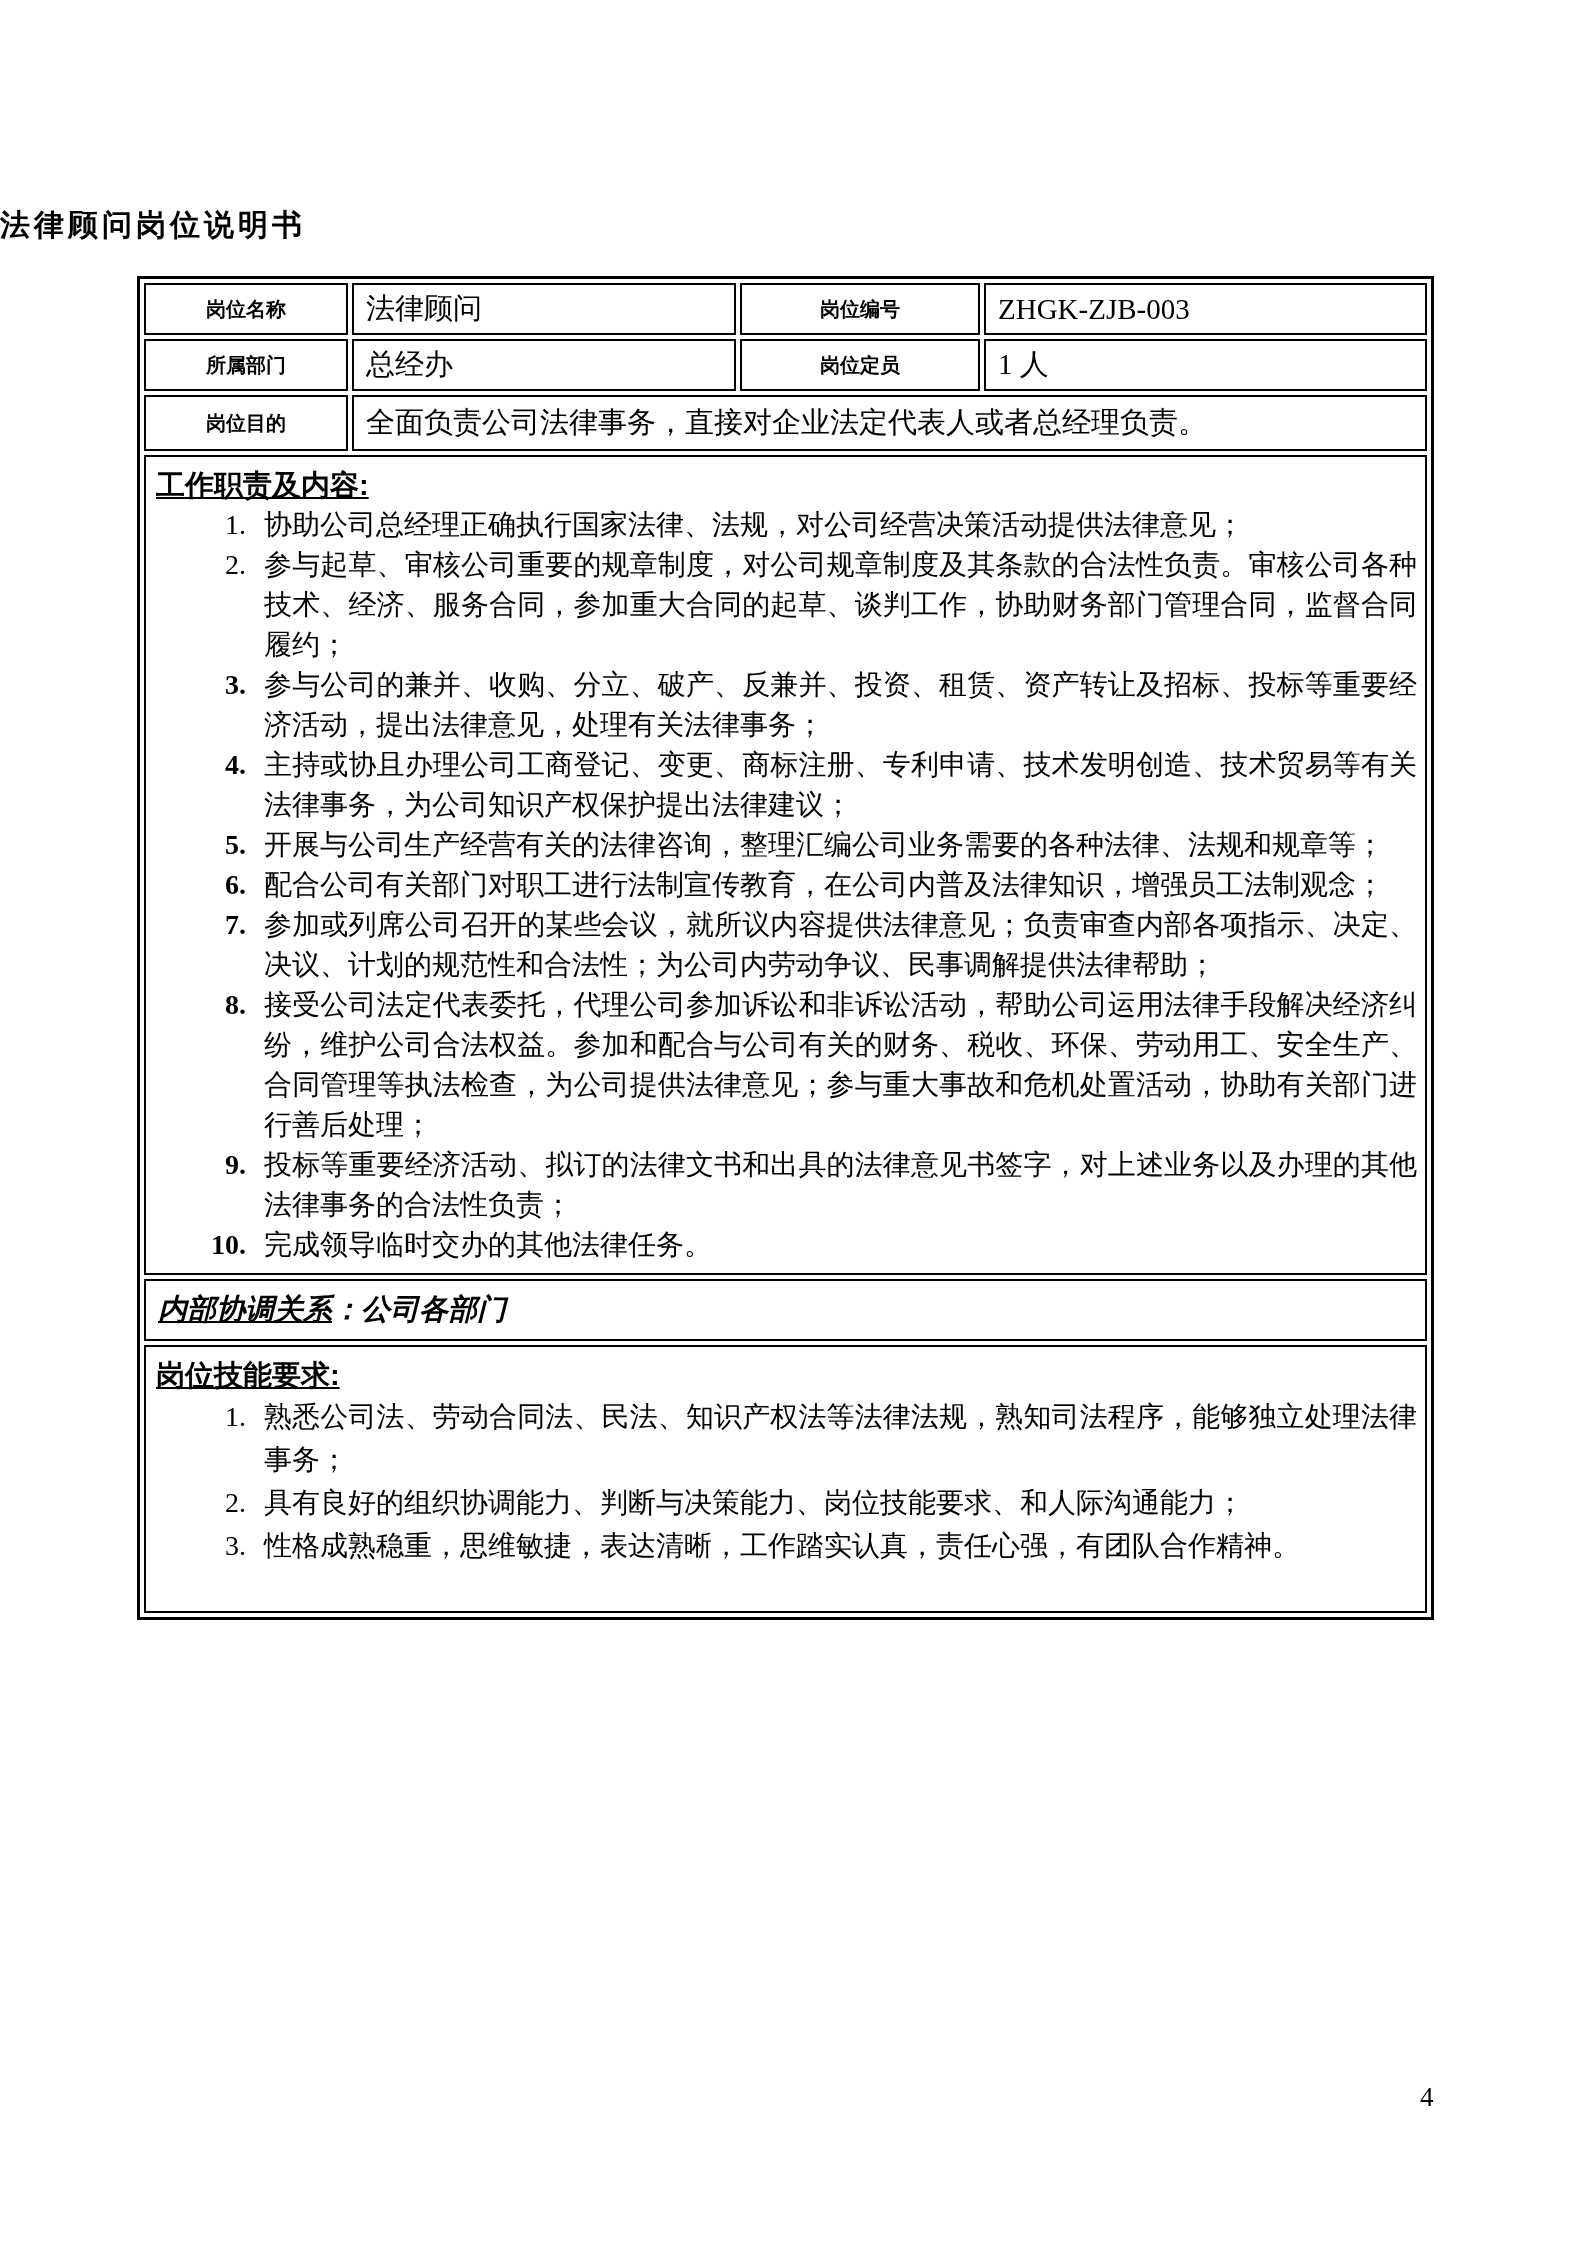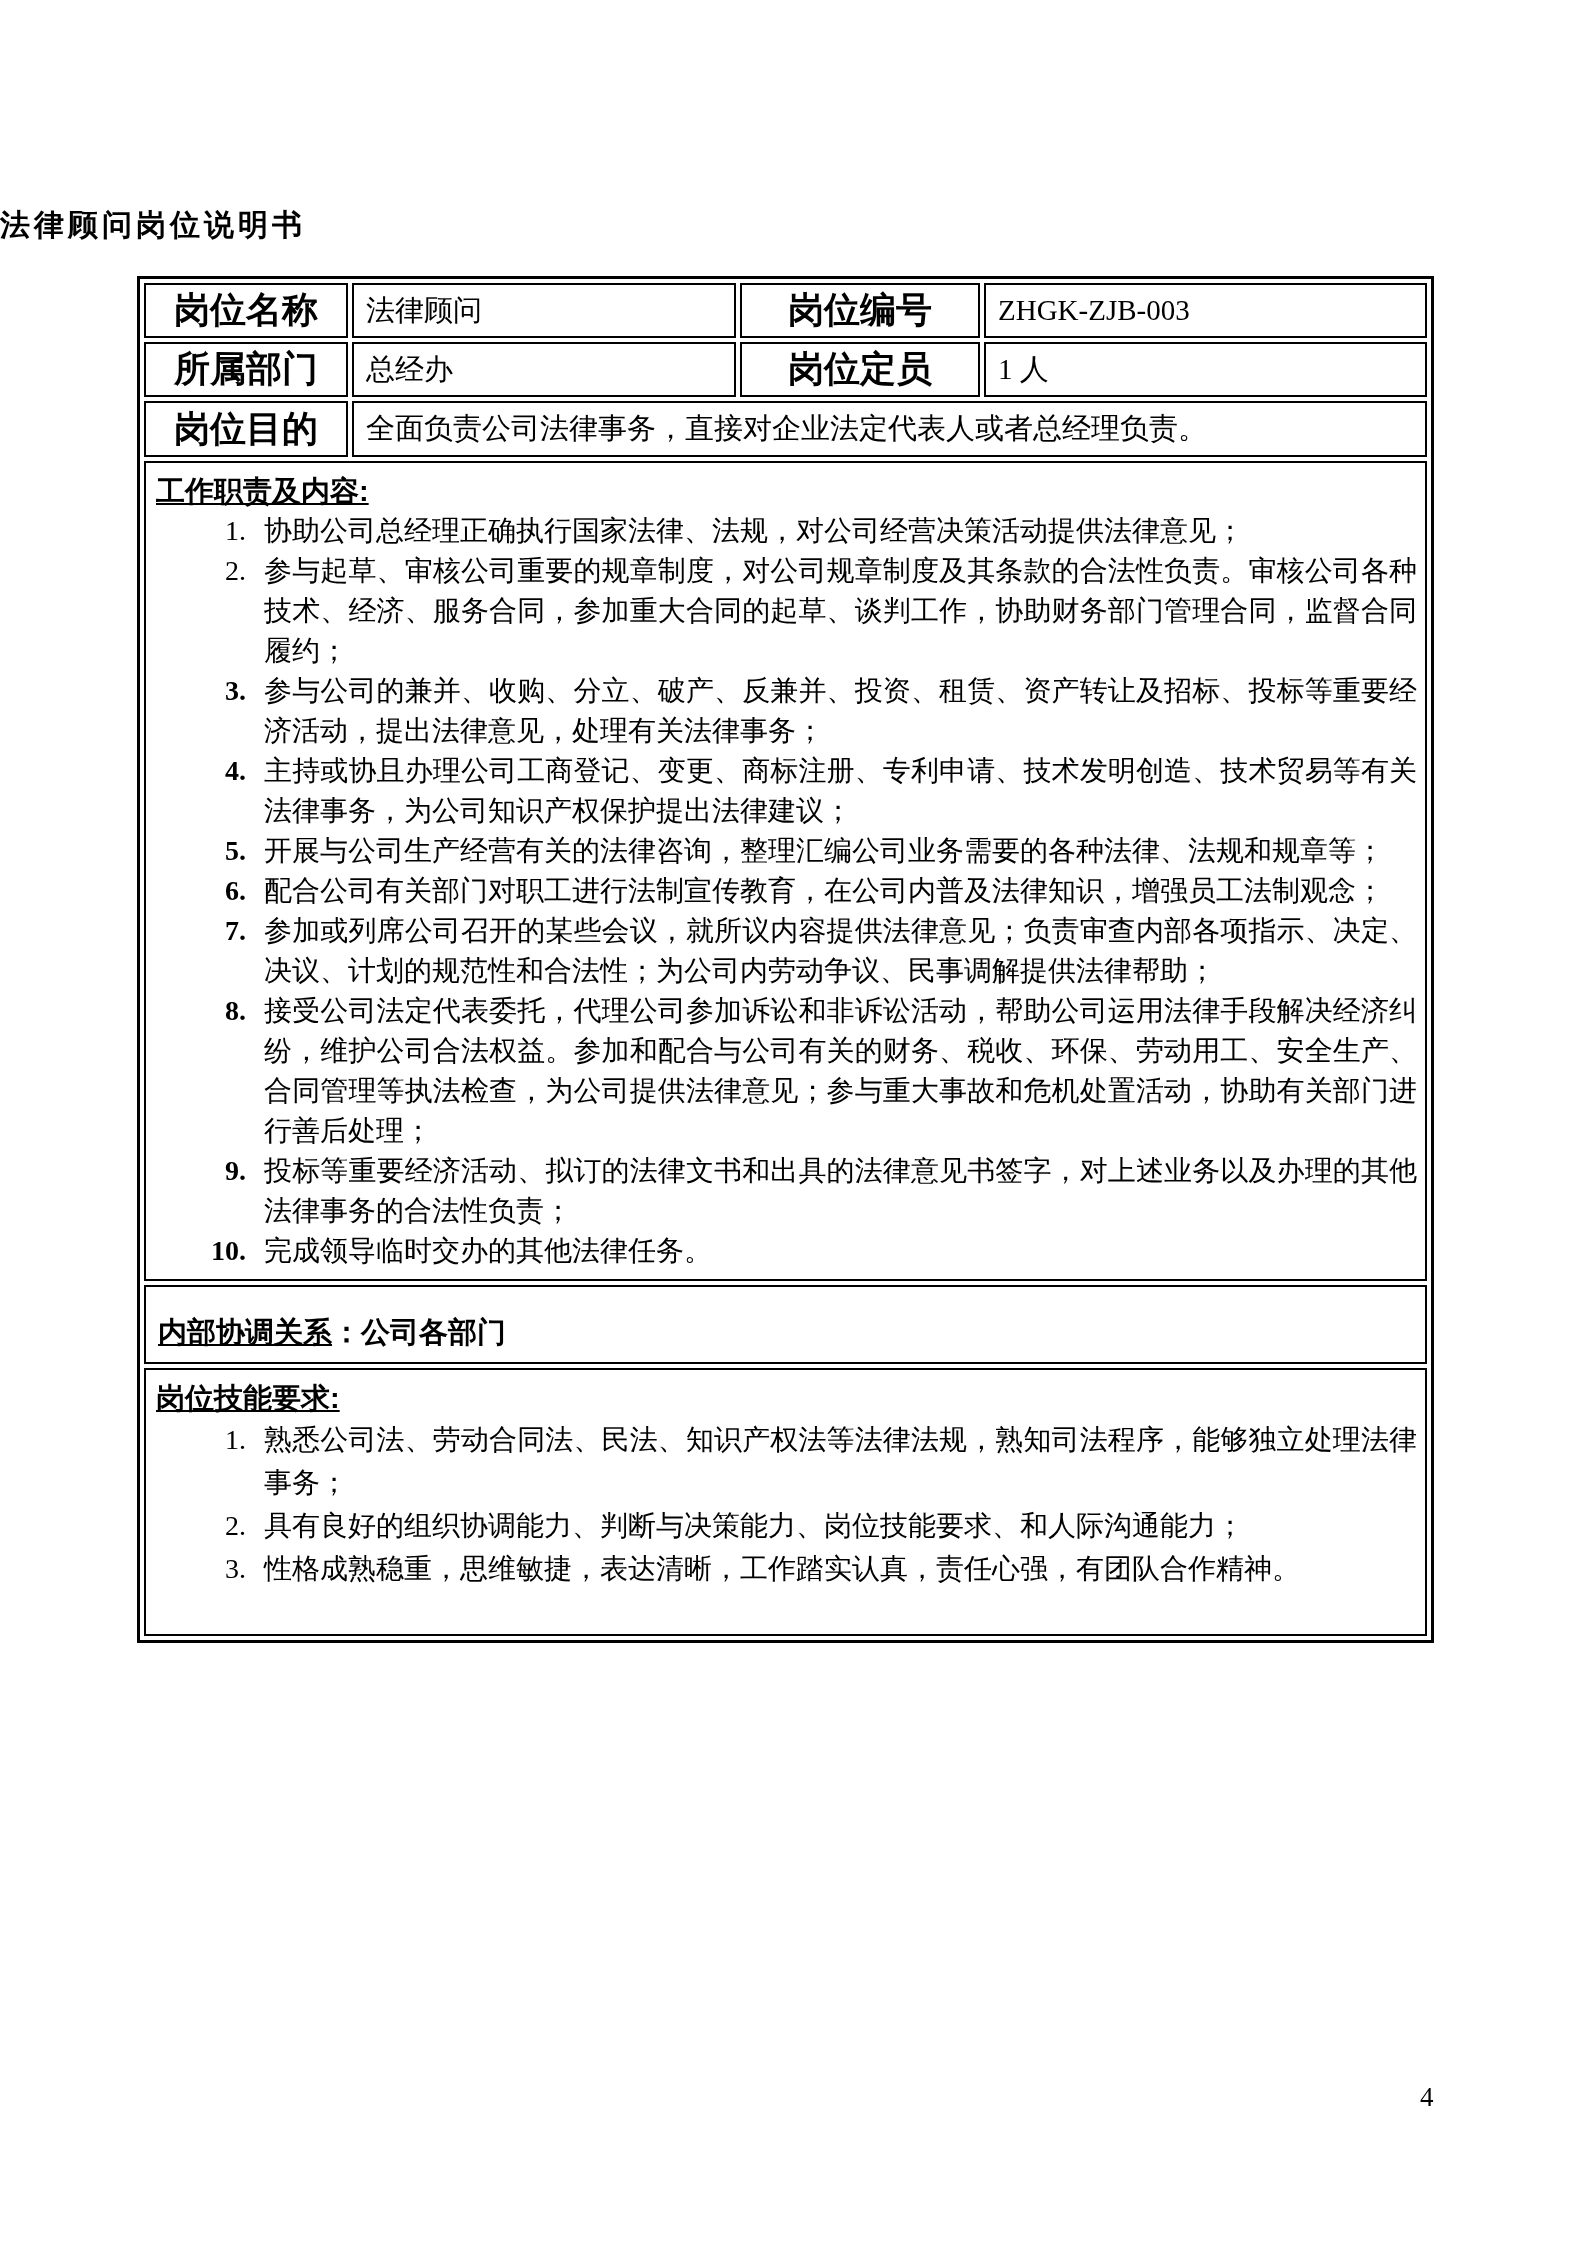--- a/index.html
+++ b/index.html
@@ -40,21 +40,21 @@
   table.doc-table td {
     border: 2px solid #000000;
     vertical-align: middle;
     overflow: hidden;
     background: #ffffff;
   }
 
   td.lbl {
     font-family: "Liberation Sans", sans-serif;
     font-weight: bold;
-    font-size: 36px;
+    font-size: 20px;
     text-align: center;
     height: 44px;
   }
   td.val {
     font-family: "Liberation Serif", serif;
     font-size: 29px;
     text-align: left;
     padding: 2px 4px 2px 12px;
     height: 44px;
     margin-left: 12px;
@@ -93,23 +93,24 @@
     left: 52px;
     width: 48px;
     text-align: right;
     font-family: "Liberation Serif", serif;
   }
   .num-list .list-item .num.bold { font-weight: bold; }
 
   .skills-list .list-item { line-height: 43px; }
 
   td.relation-cell {
-    padding: 26px 10px 9px 12px;
+    padding: 9px 10px 9px 12px;
     font-size: 29px;
     height: 34px;
+    font-style: italic;
   }
   .relation-label {
     font-family: "Liberation Sans", sans-serif;
     font-weight: bold;
     text-decoration: underline;
   }
   .relation-colon {
     font-family: "Liberation Sans", sans-serif;
     font-weight: bold;
   }

